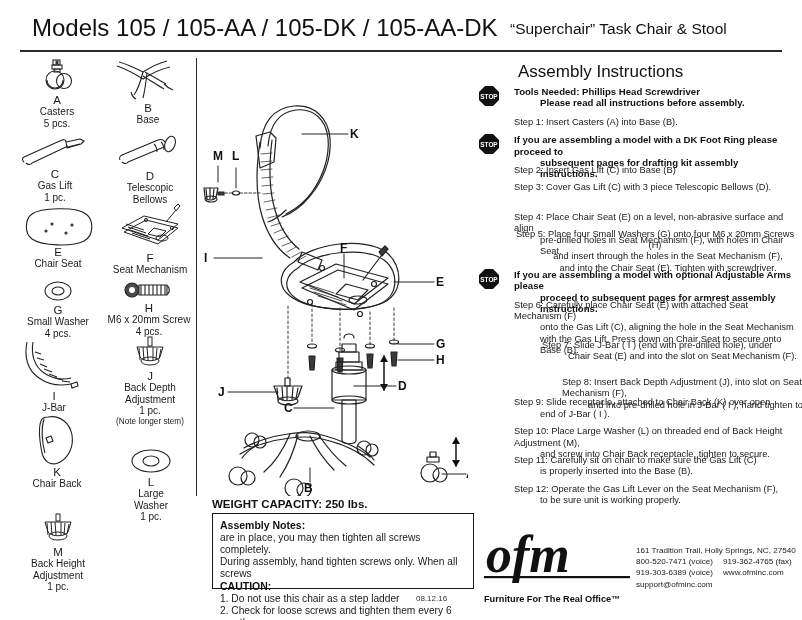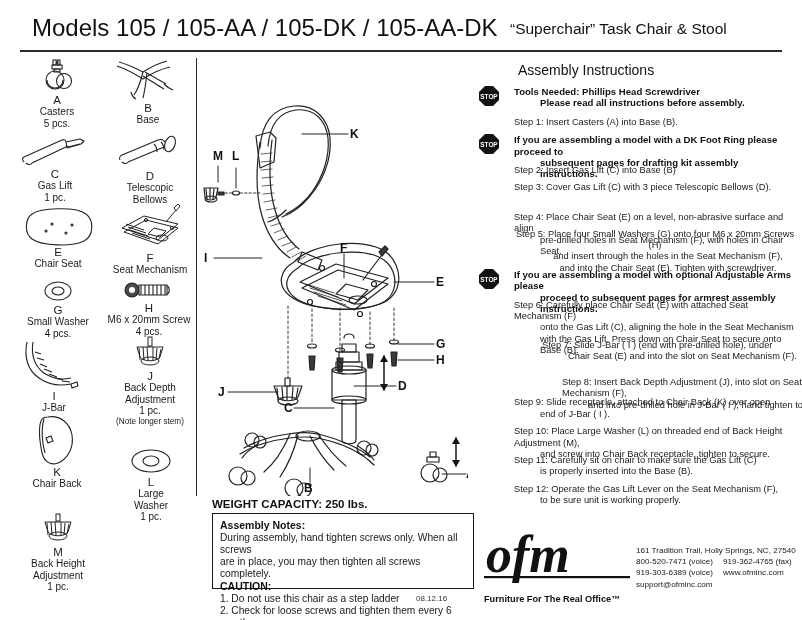--- a/index.html
+++ b/index.html
@@ -29,21 +29,21 @@
 
   
   #weightcap{position:absolute;left:212px;top:498px;font-size:11.5px;font-weight:bold;color:#111;white-space:nowrap;}
   #notes{position:absolute;left:212px;top:513px;width:262px;height:76px;border:1.4px solid #1a1a1a;box-sizing:border-box;padding:5px 7px 0 7px;}
   #notes .hd{font-size:10.5px;font-weight:bold;line-height:12.5px;color:#111;}
   #notes .bd{font-size:10.2px;line-height:12.2px;color:#1a1a1a;}
   #datestamp{position:absolute;left:416px;top:594px;font-size:8px;color:#333;}
 
   
   #instr{position:absolute;left:478px;top:56px;width:318px;}
-  #instr-title{position:absolute;left:40px;top:6px;font-size:14px;color:#111;}
+  #instr-title{position:absolute;left:40px;top:6px;font-size:17px;color:#111;}
   .stop{position:absolute;width:22px;height:22px;left:0px;}
   .stop svg{display:block;}
   .irow{position:absolute;left:36px;width:282px;}
   .bold{font-size:9.6px;font-weight:bold;line-height:11.4px;color:#111;}
   .reg{font-size:9.3px;line-height:11.4px;color:#1a1a1a;}
   .ind{padding-left:26px;display:block;}
 
   
   #logo{position:absolute;left:484px;top:528px;width:160px;height:66px;}
   #logo-tag{position:absolute;left:484px;top:594px;font-size:9.2px;font-weight:bold;white-space:nowrap;color:#111;}
@@ -410,22 +410,22 @@
         <text x="106" y="436">B</text>
         <text x="268" y="422">A</text>
       </g>
     </svg>
   </div>
 
   <div id="weightcap">WEIGHT CAPACITY: 250 lbs.</div>
 
   <div id="notes">
     <div class="hd">Assembly Notes:</div>
+    <div class="bd">are in place, you may then tighten all screws completely.</div>
     <div class="bd">During assembly, hand tighten screws only. When all screws</div>
-    <div class="bd">are in place, you may then tighten all screws completely.</div>
     <div class="hd">CAUTION:</div>
     <div class="bd">1. Do not use this chair as a step ladder</div>
     <div class="bd">2. Check for loose screws and tighten them every 6 months.</div>
   </div>
 
   <div id="datestamp">08.12.16</div>
 
   <div id="instr">
     <div id="instr-title">Assembly Instructions</div>
     <div id="instr-body">

